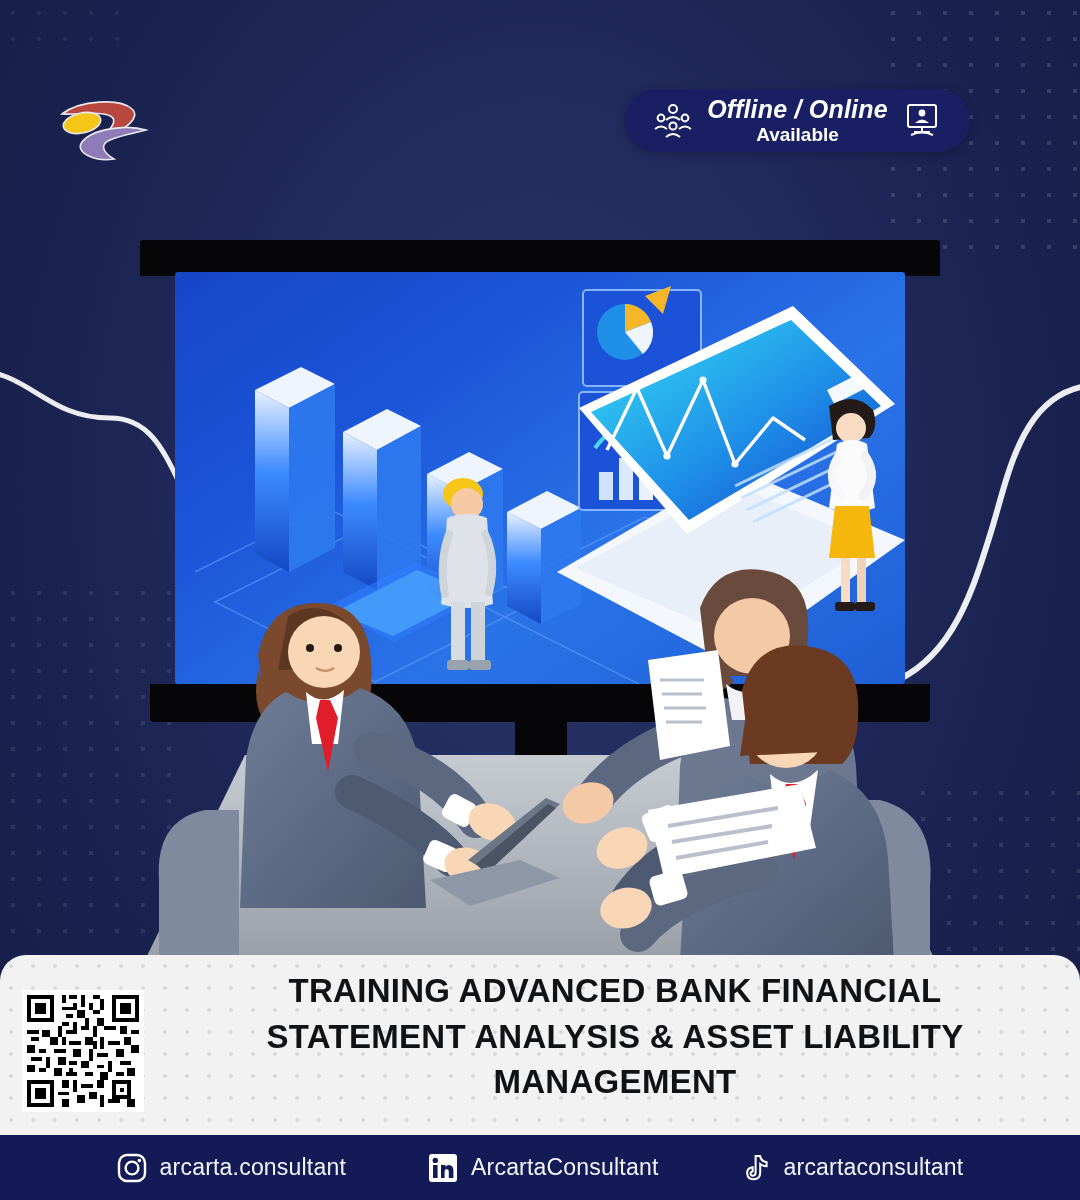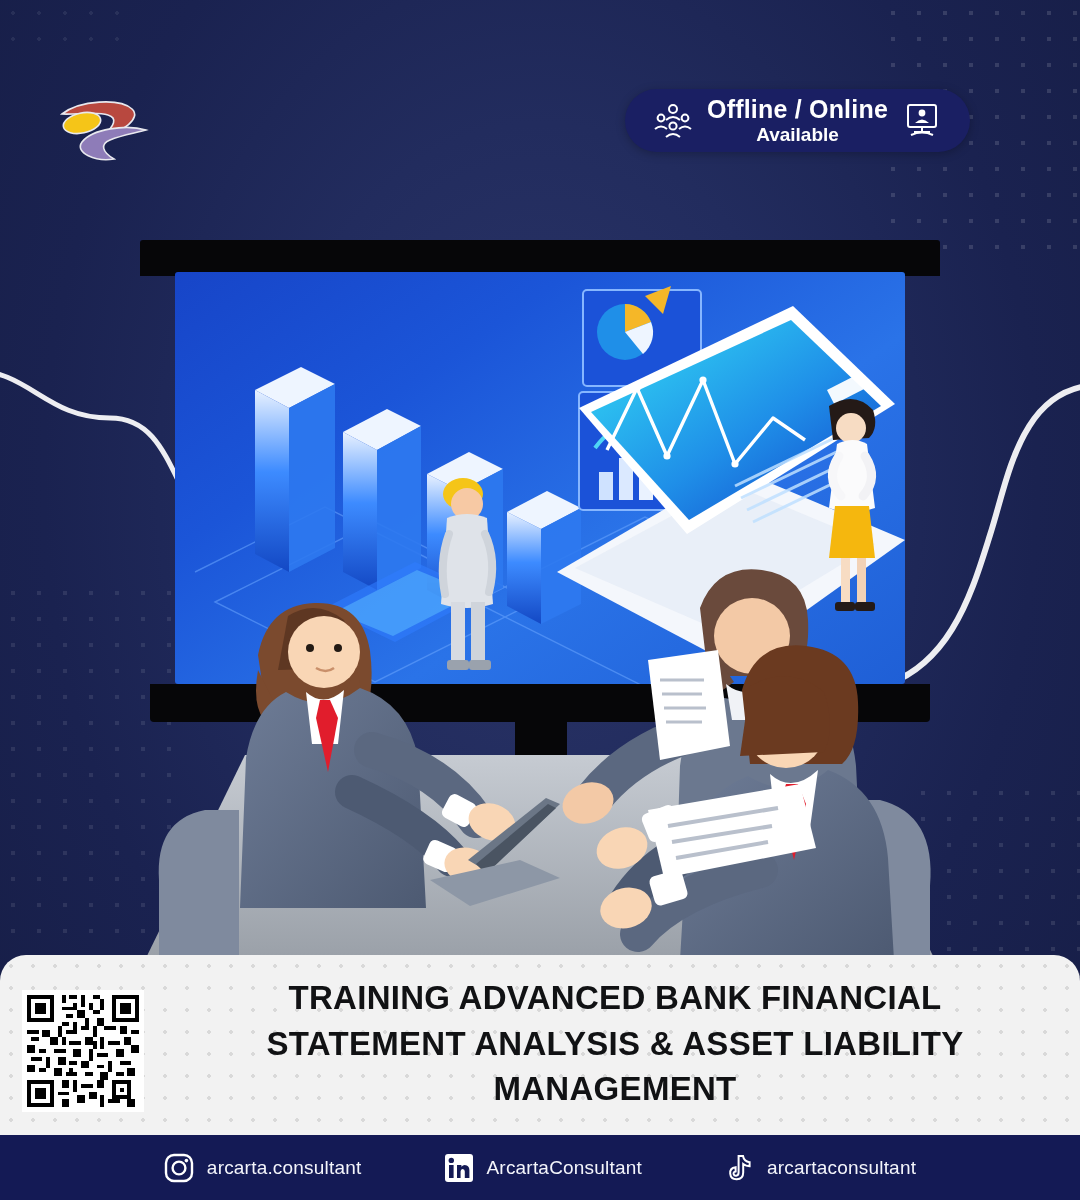--- a/index.html
+++ b/index.html
@@ -43,21 +43,21 @@
     position: absolute; left: 625px; top: 89px;
     width: 345px; height: 63px;
     background: #1a1f63;
     border-radius: 34px;
     display: flex; align-items: center; justify-content: center;
     gap: 14px;
     box-shadow: 0 2px 10px rgba(0,0,0,0.25);
   }
   .badge-icon { width: 40px; height: 40px; flex: 0 0 auto; }
   .badge-text { text-align: center; color: #ffffff; line-height: 1.05; }
-  .badge-line1 { font-size: 25px; font-weight: bold; letter-spacing: .2px; white-space: nowrap; }
+  .badge-line1 { font-size: 25px; font-weight: bold; letter-spacing: .2px; white-space: nowrap; font-style: italic; }
   .badge-line2 { font-size: 19px; font-weight: bold; margin-top: 3px; }
 
   
   .tv { position: absolute; left: 140px; top: 240px; width: 800px; height: 480px; }
   .tv-top-bezel {
     position: absolute; left: 0; top: 0; width: 800px; height: 36px;
     background: #060608; border-radius: 3px 3px 0 0;
   }
   .tv-screen {
     position: absolute; left: 35px; top: 32px; width: 730px; height: 412px;
@@ -87,35 +87,35 @@
     background-image: radial-gradient(rgba(0,0,0,0.10) 1.6px, transparent 1.7px);
     background-size: 22px 22px;
   }
   .qr {
     position: absolute; left: 22px; top: 35px;
     width: 122px; height: 122px;
     background: #ffffff; padding: 5px;
   }
   .qr-inner { width: 100%; height: 100%; }
   .title {
-    position: absolute; left: 185px; top: 20px; width: 860px;
+    position: absolute; left: 185px; top: 13px; width: 860px;
     text-align: center; color: #111214;
     font-size: 33px; font-weight: bold; line-height: 1.38;
     letter-spacing: .3px;
   }
 
   
   .footer {
     position: absolute; left: 0; top: 1135px; width: 1080px; height: 65px;
     background: #141a55;
     display: flex; align-items: center; justify-content: center; gap: 82px;
   }
   .social { display: flex; align-items: center; gap: 13px; }
   .social-icon { width: 30px; height: 30px; flex: 0 0 auto; }
-  .social-label { color: #f4f5fb; font-size: 19px; letter-spacing: .2px; white-space: nowrap; }
+  .social-label { color: #f4f5fb; font-size: 23px; letter-spacing: .2px; white-space: nowrap; }
 </style>
 </head>
 <body>
 
 <div id="poster">
 
   <div class="dots dots-topleft"></div>
   <div class="dots dots-right"></div>
   <div class="dots dots-right2"></div>
   <div class="dots dots-left"></div>

